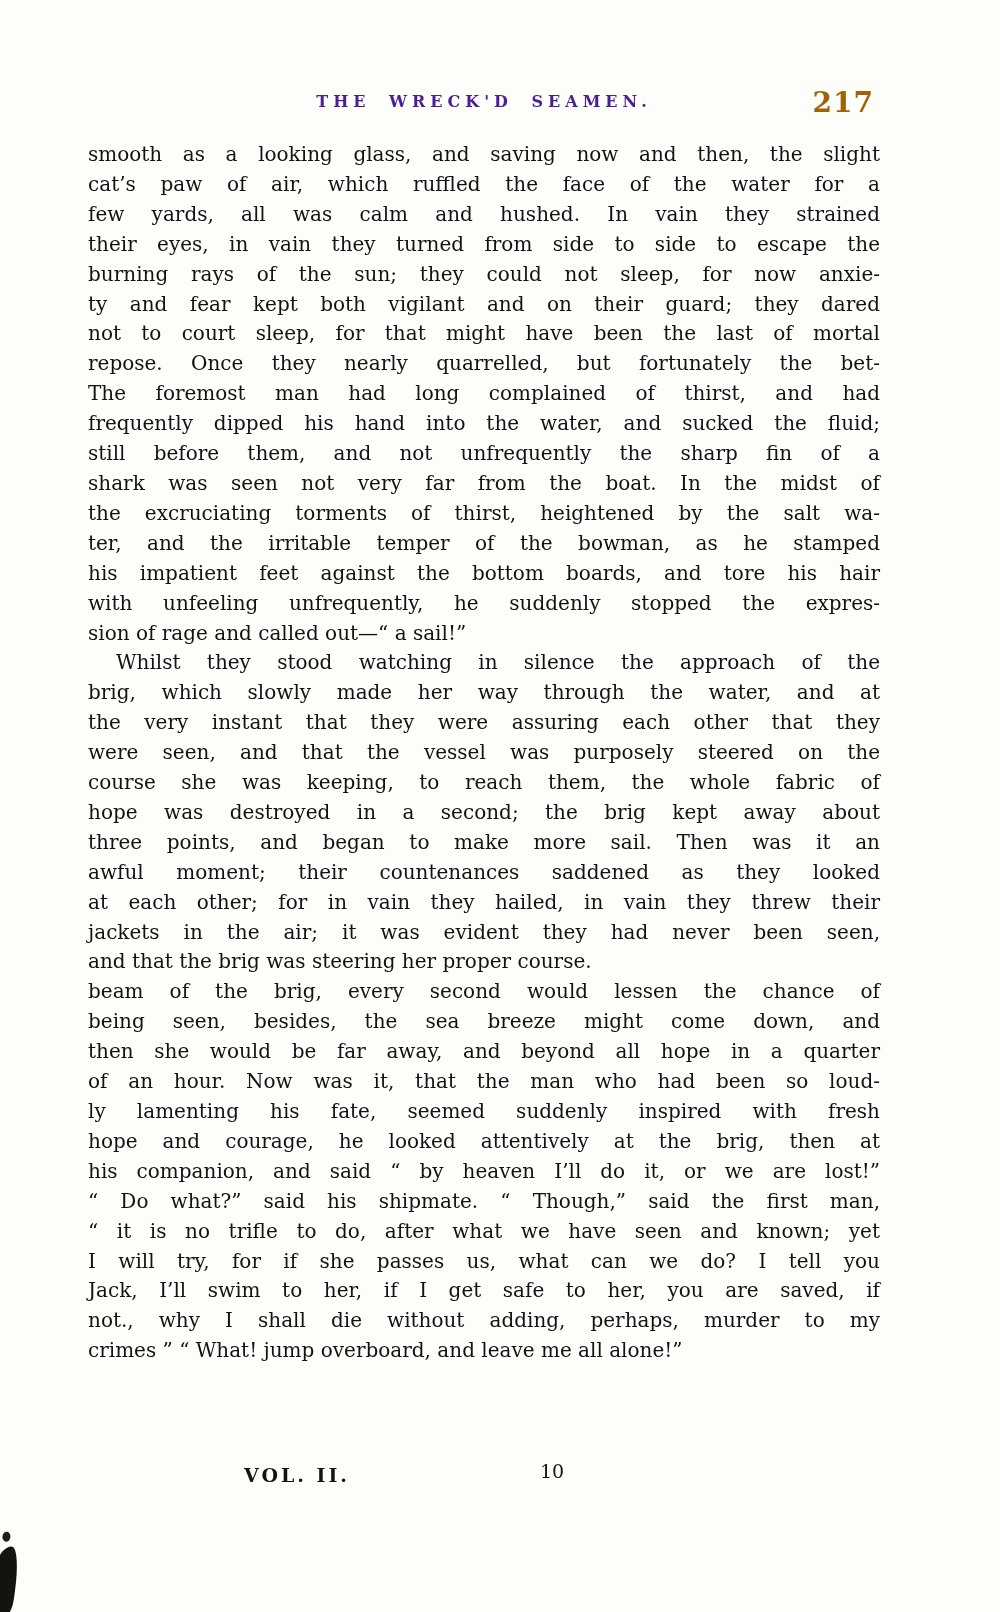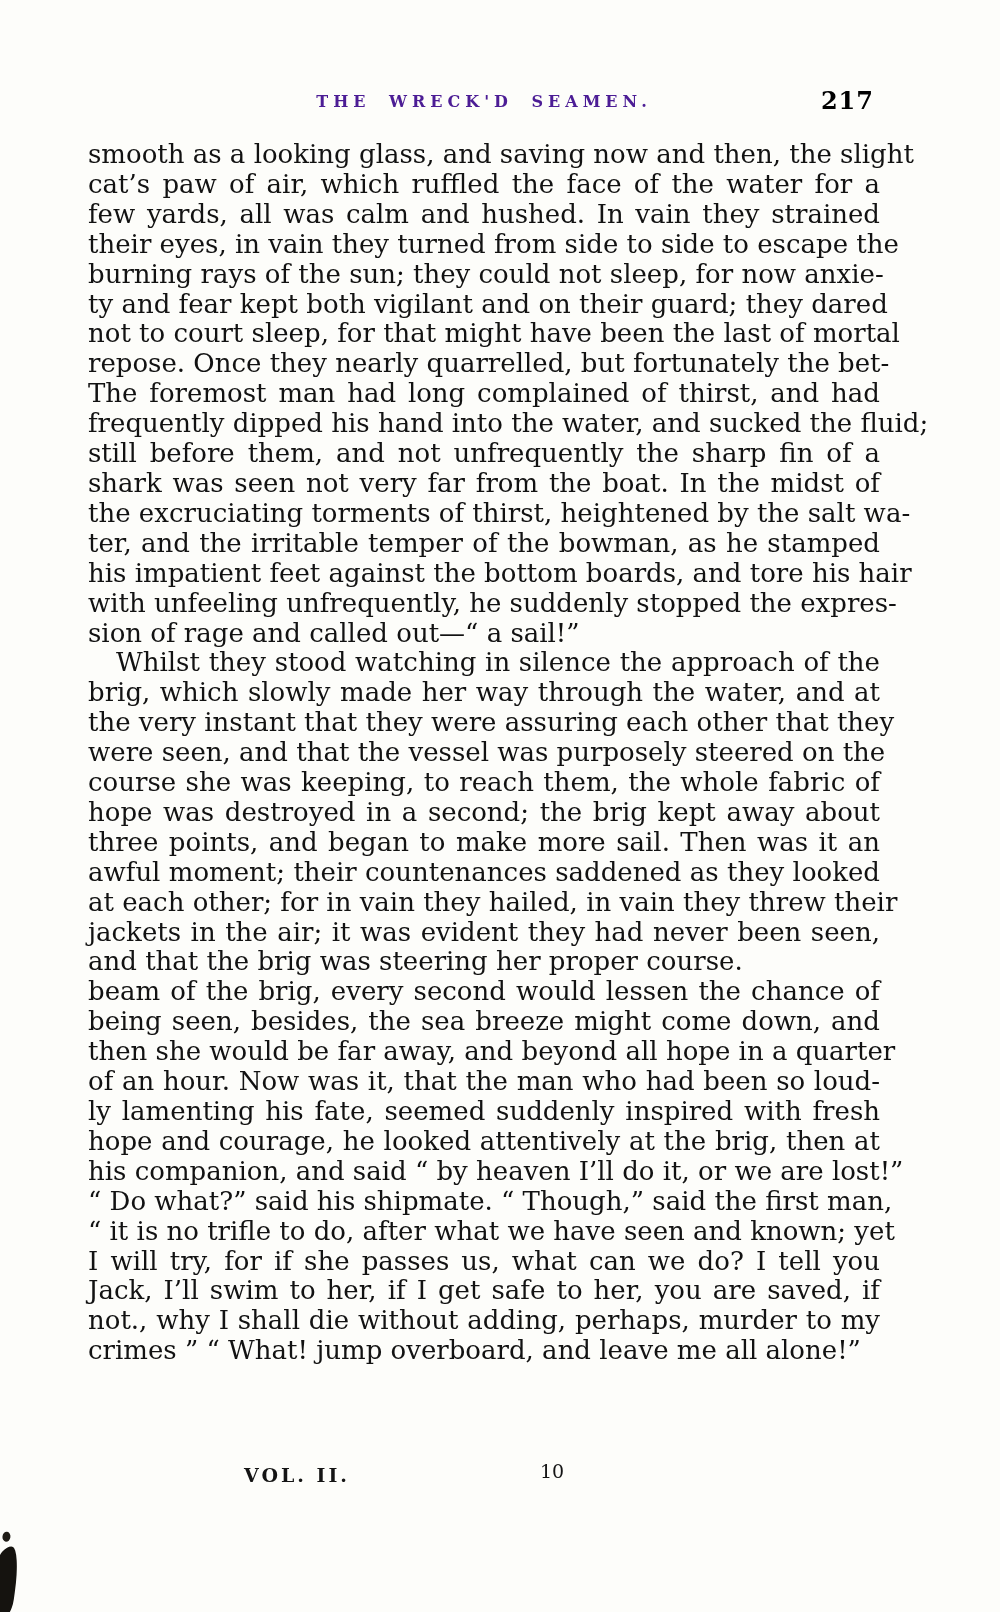--- a/index.html
+++ b/index.html
@@ -33,31 +33,31 @@
     font-size: 16px;
     font-weight: bold;
     letter-spacing: 5px;
     word-spacing: 8px;
     color: #4c1d95;
   }
   .page-number {
     position: absolute;
     right: 6px;
     top: 0;
-    font-size: 24px;
+    font-size: 28px;
     font-weight: bold;
     letter-spacing: 1px;
-    color: #000000;
+    color: #a16207;
   }
   .body-text {
     position: absolute;
     top: 140px;
     left: 88px;
     width: 792px;
-    font-size: 26px;
+    font-size: 20px;
     line-height: 29.9px;
     color: #121212;
   }
   .paragraph {
     margin: 0;
   }
   .text-line {
     text-align: justify;
     text-align-last: justify;
     white-space: nowrap;

